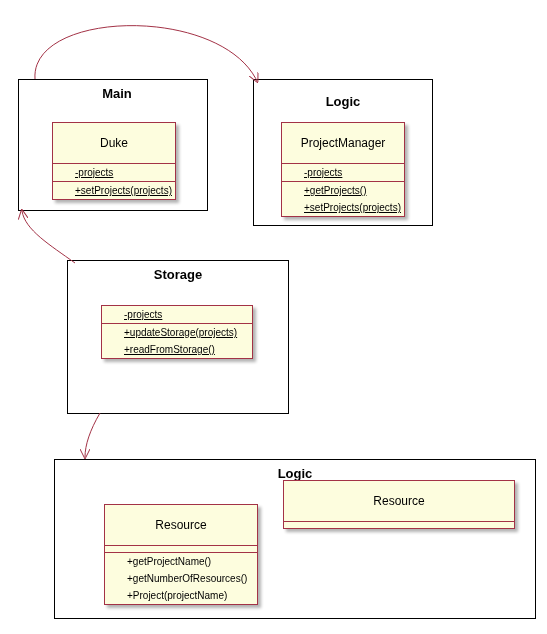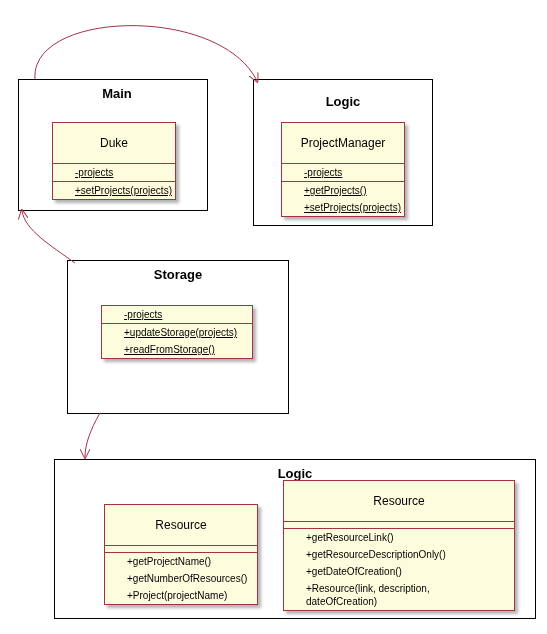--- a/index.html
+++ b/index.html
@@ -109,26 +109,20 @@
   <div class="class-section" style="height:6px;"></div>
   <div class="class-section">
     <div class="member">+getProjectName()</div>
     <div class="member">+getNumberOfResources()</div>
     <div class="member">+Project(projectName)</div>
   </div>
 </div>
 <div class="class-box" style="left:283px; top:480px; width:230px;">
   <div class="class-name">Resource</div>
   <div class="class-section" style="height:6px;"></div>
-  <div class="class-section">
-    <div class="member">+getResourceLink()</div>
-    <div class="member">+getResourceDescriptionOnly()</div>
-    <div class="member">+getDateOfCreation()</div>
-    <div class="member">+Resource(link, description, dateOfCreation)</div>
-  </div>
 </div>
 
 <svg class="arrows">
   <defs>
     <marker id="arrow" markerWidth="10" markerHeight="10" refX="8" refY="5" orient="auto">
       <path d="M0,0 L10,5 L0,10" fill="none" stroke="#a33246" stroke-width="1"></path>
     </marker>
   </defs>
 
   <path d="M 35 79 C 30 10, 220 5, 257 81" fill="none" stroke="#a33246" stroke-width="1" marker-end="url(#arrow)"></path>

